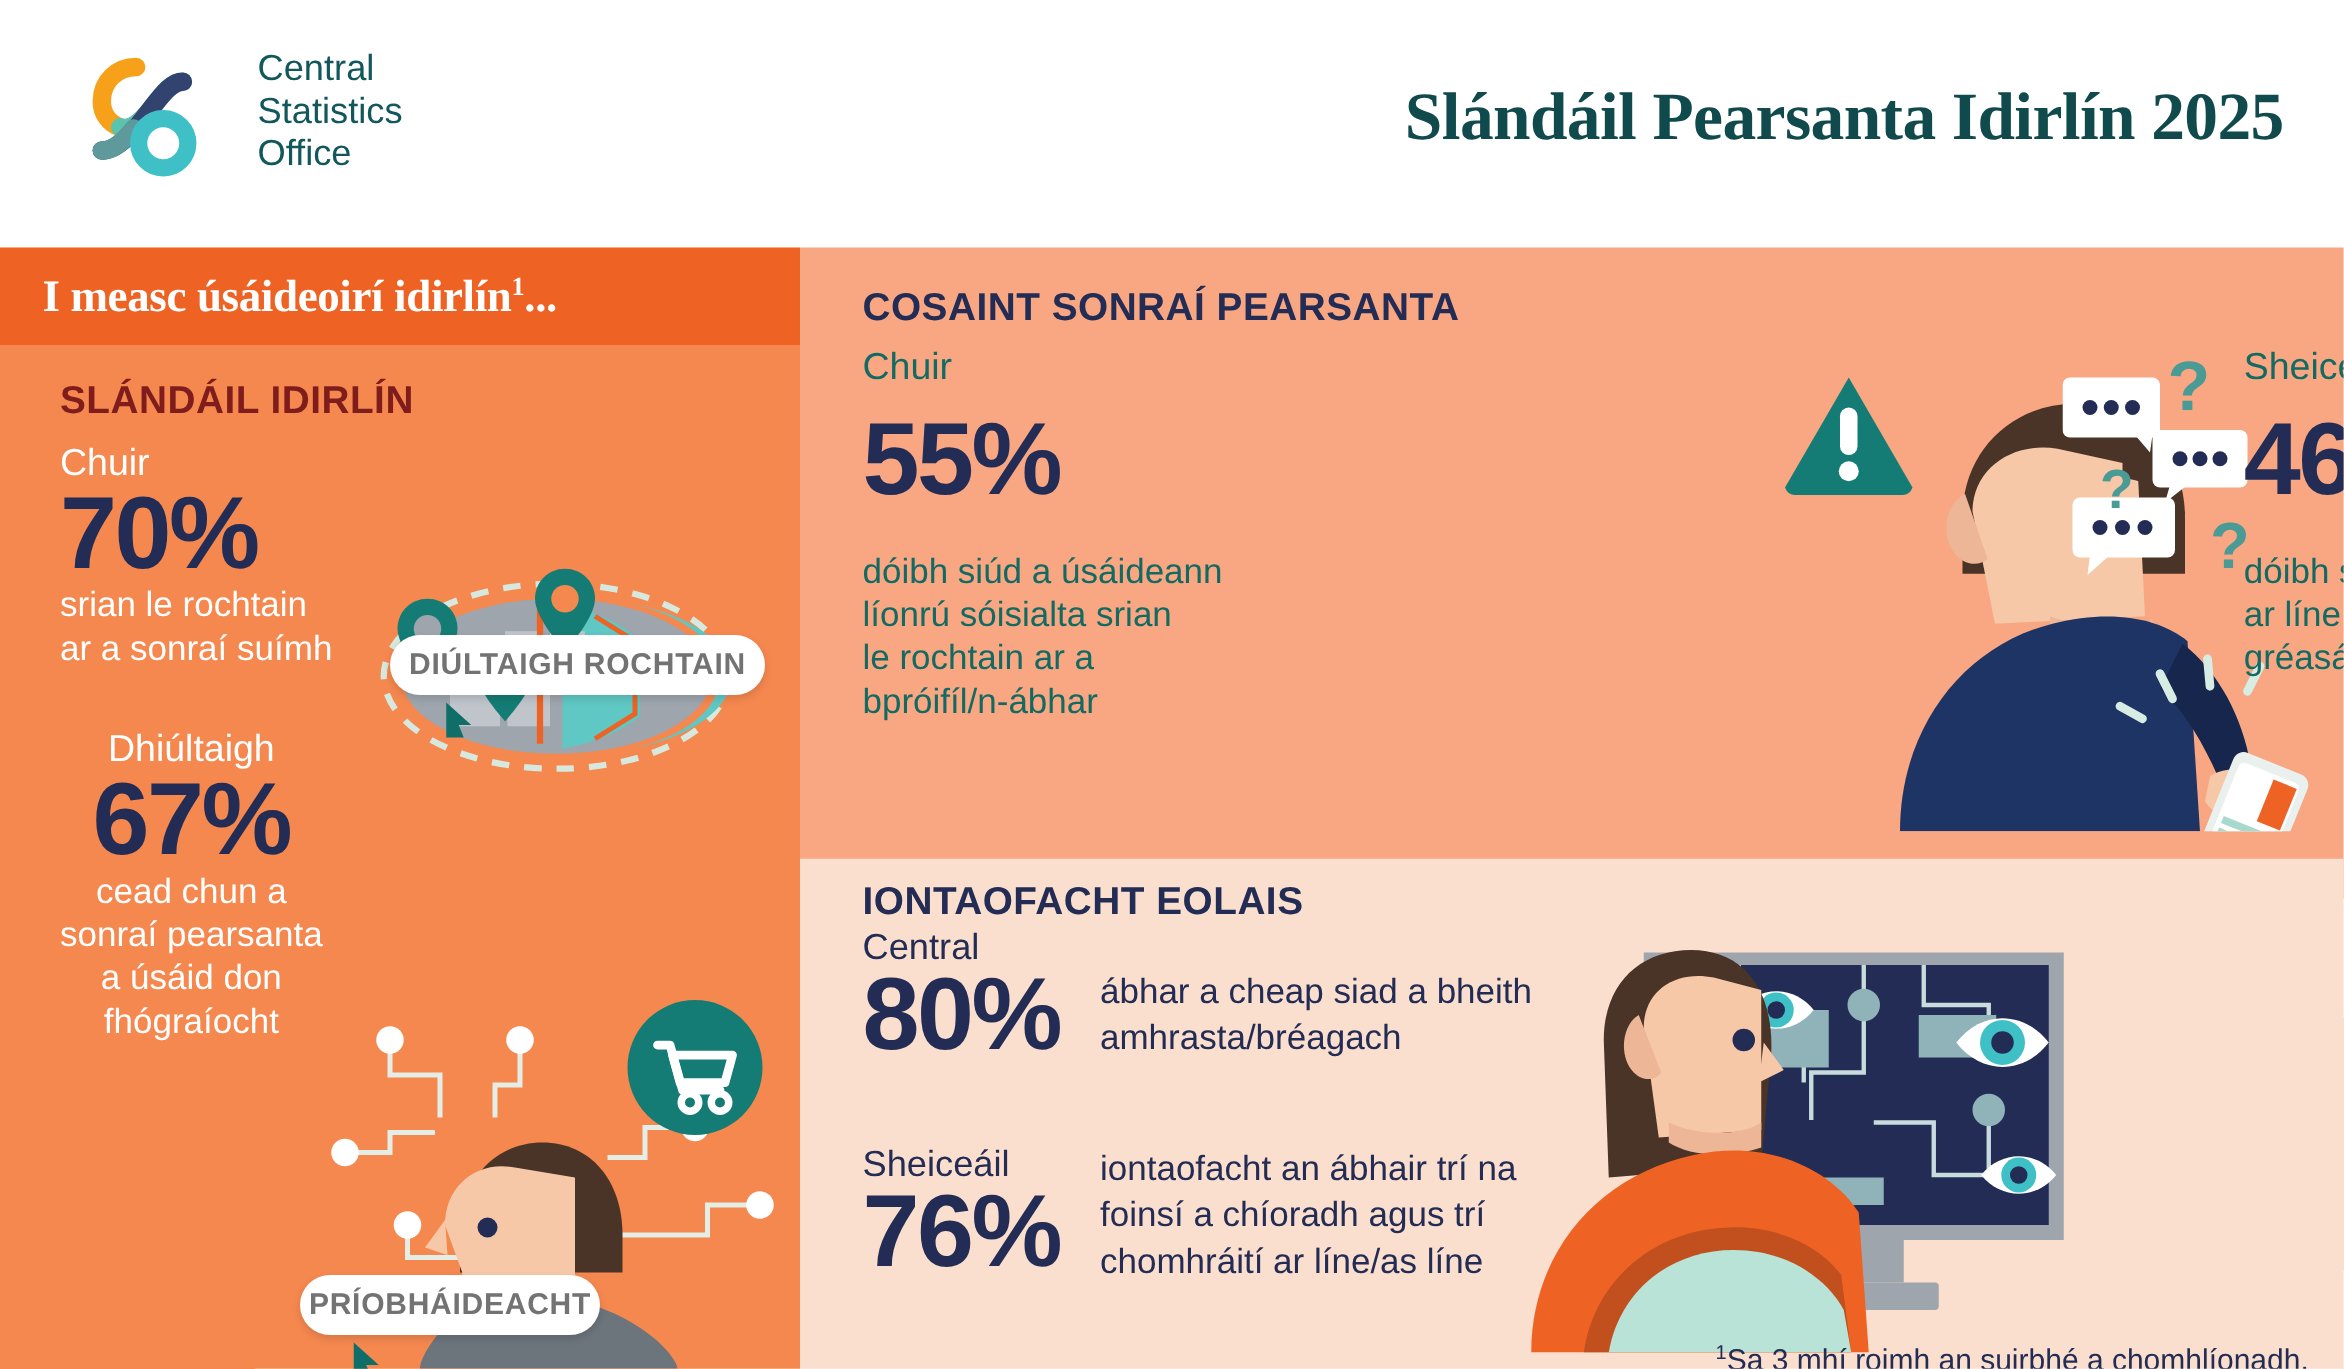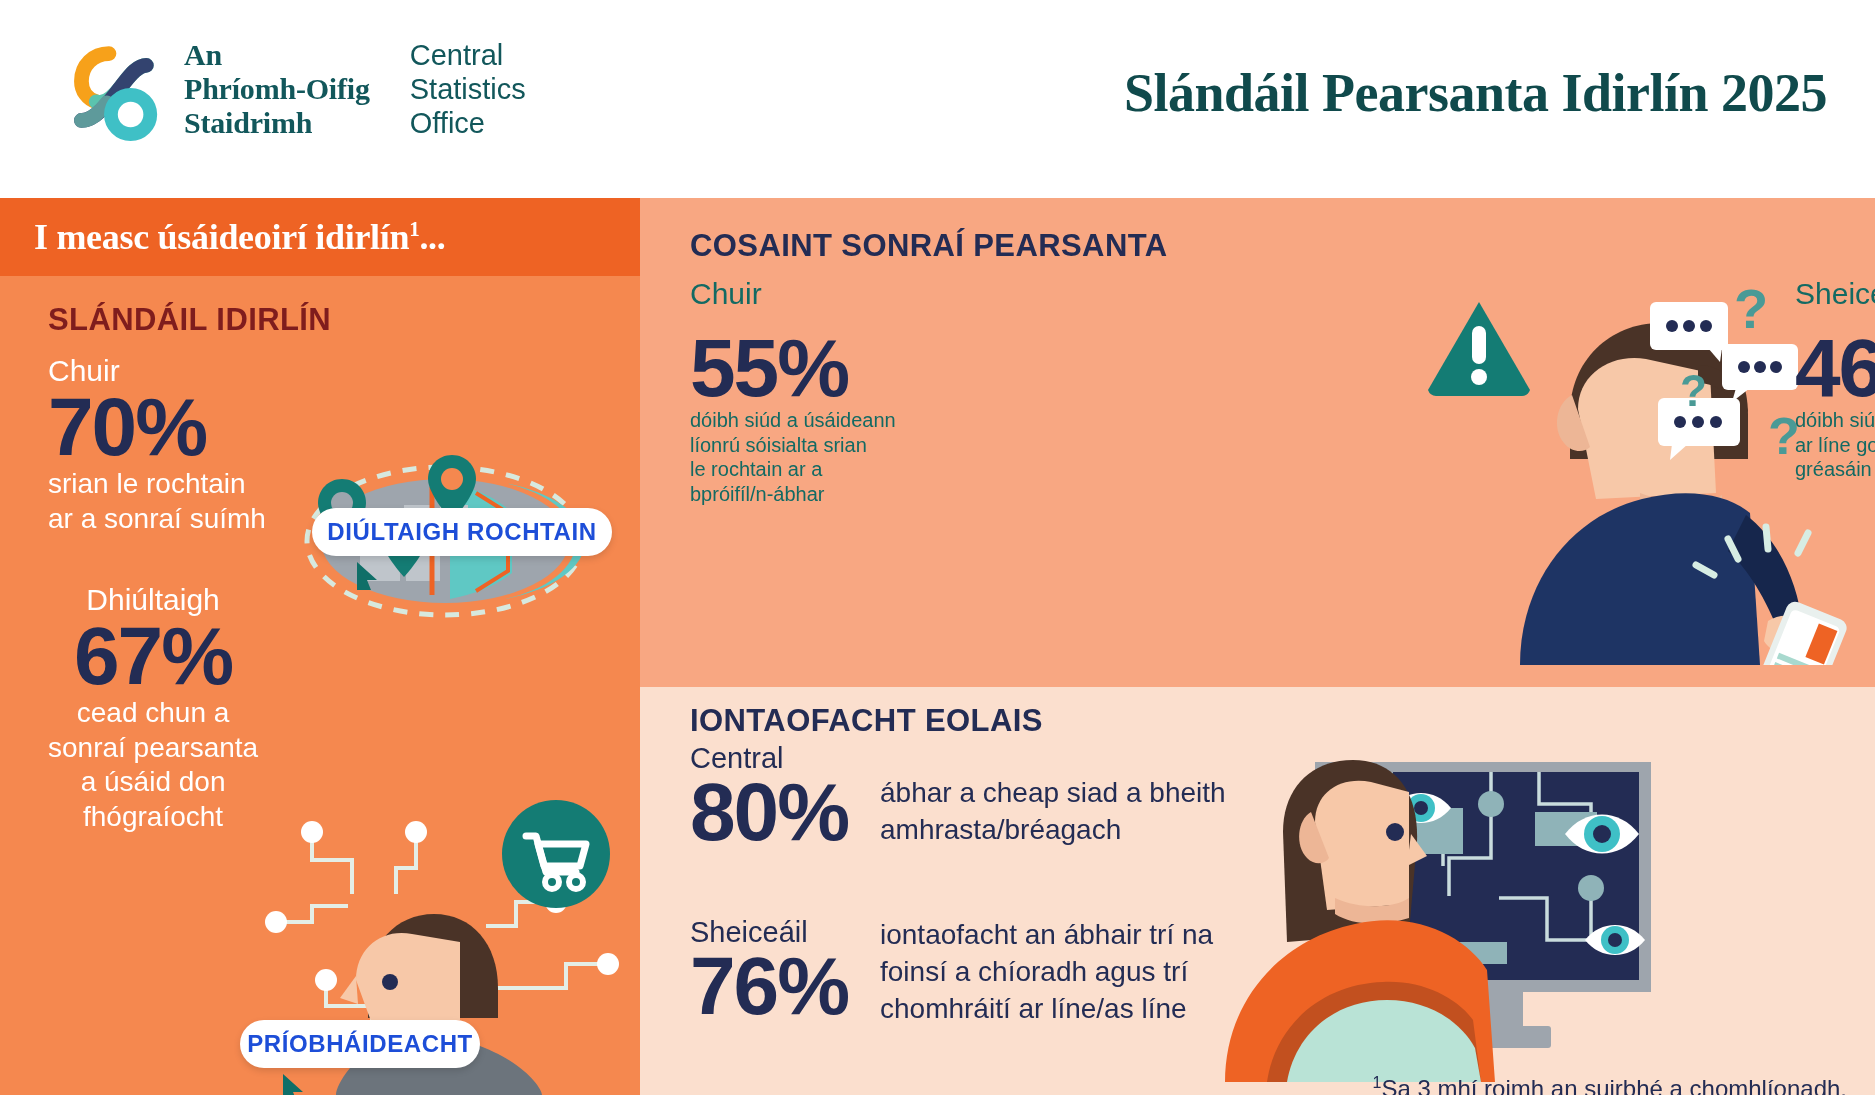--- a/index.html
+++ b/index.html
@@ -53,40 +53,40 @@
   .lstat .big { font-size:82px; font-weight:bold; color:#232C54; line-height:0.98; letter-spacing:-2px; }
   .lstat .sub { font-size:28px; color:#ffffff; line-height:1.24; }
   .lstat-1 { top:157px; }
   .lstat-2 { top:386px;text-align:center; }
 
   
   .map-ill { position:absolute; left:300px; top:255px; width:290px; height:185px; }
   .pill {
     position:absolute; background:#ffffff; border-radius:26px;
     display:flex; align-items:center; justify-content:center;
-    font-weight:bold; letter-spacing:0.6px; color:#1d4ed8;
+    font-weight:bold; letter-spacing:0.6px; color:#737373;
     box-shadow:0 3px 7px rgba(0,0,0,0.13);
   }
   .pill-deny { left:312px; top:310px; width:300px; height:48px; font-size:24px; }
   .pill-priv { left:240px; top:822px; width:240px; height:48px; font-size:24px; }
   .cursor-arrow { position:absolute; width:28px; height:34px; }
 
   
   .net-ill { position:absolute; left:260px; top:600px; width:380px; height:297px; }
 
   
   .mid-top { position:absolute; left:640px; top:198px; width:1235px; height:521px; background:#F8A782; overflow:hidden; }
   .mid-title {
     position:absolute; left:50px; top:30px;
     font-size:31px; font-weight:bold; color:#232C54; letter-spacing:0.4px;
   }
   .mstat { position:absolute; }
   .mstat .eyebrow { font-size:30px; color:#136A63; line-height:1.05; }
   .mstat .big { font-size:82px; font-weight:bold; color:#232C54; line-height:0.98; letter-spacing:-2px;margin-top:18px; }
-  .mstat .sub { font-size:20px; color:#136A63; line-height:1.24; }
+  .mstat .sub { font-size:28px; color:#136A63; line-height:1.24;margin-top:32px; }
   .mstat-55 { left:50px; top:80px; width:320px; }
   .mstat-46 { left:1155px; top:80px; width:380px; }
 
   .warn-tri { position:absolute; left:784px; top:100px; width:110px; height:100px; }
   .phone-guy { position:absolute; left:820px; top:85px; width:430px; height:382px; }
   .bubbles { position:absolute; left:1010px; top:90px; width:230px; height:230px; }
 
   
   .mid-bot { position:absolute; left:640px; top:687px; width:1235px; height:430px; background:#FBDFCE; overflow:hidden; }
   .bot-title {
@@ -118,23 +118,20 @@
 
   <div class="header">
     <div class="logo-wrap">
       <svg class="logo-mark" viewBox="0 0 120 120">
         <path d="M62 24 C46 24 34 36 34 52 C34 62 40 70 49 73" fill="none" stroke="#F7A11A" stroke-width="15" stroke-linecap="round"></path>
         <path d="M49 73 C58 76 66 68 74 58 C82 48 90 36 100 36" fill="none" stroke="#5BC4AE" stroke-width="15" stroke-linecap="round"></path>
         <path d="M100 36 C90 36 82 48 74 58 C62 74 48 92 34 92" fill="none" stroke="#33436F" stroke-width="15" stroke-linecap="round"></path>
         <path d="M34 92 C44 92 52 84 60 74" fill="none" stroke="#5E9A9B" stroke-width="15" stroke-linecap="round"></path>
         <circle cx="84" cy="86" r="20" fill="none" stroke="#3FC0C6" stroke-width="14"></circle>
       </svg>
-      <div class="logo-ga">An
-Phríomh-Oifig
-Staidrimh</div>
       <div class="logo-en">Central
 Statistics
 Office</div>
     </div>
     <div class="main-title">Slándáil Pearsanta Idirlín 2025</div>
   </div>
 
   <div class="left-col">
 
     <div class="left-band">

